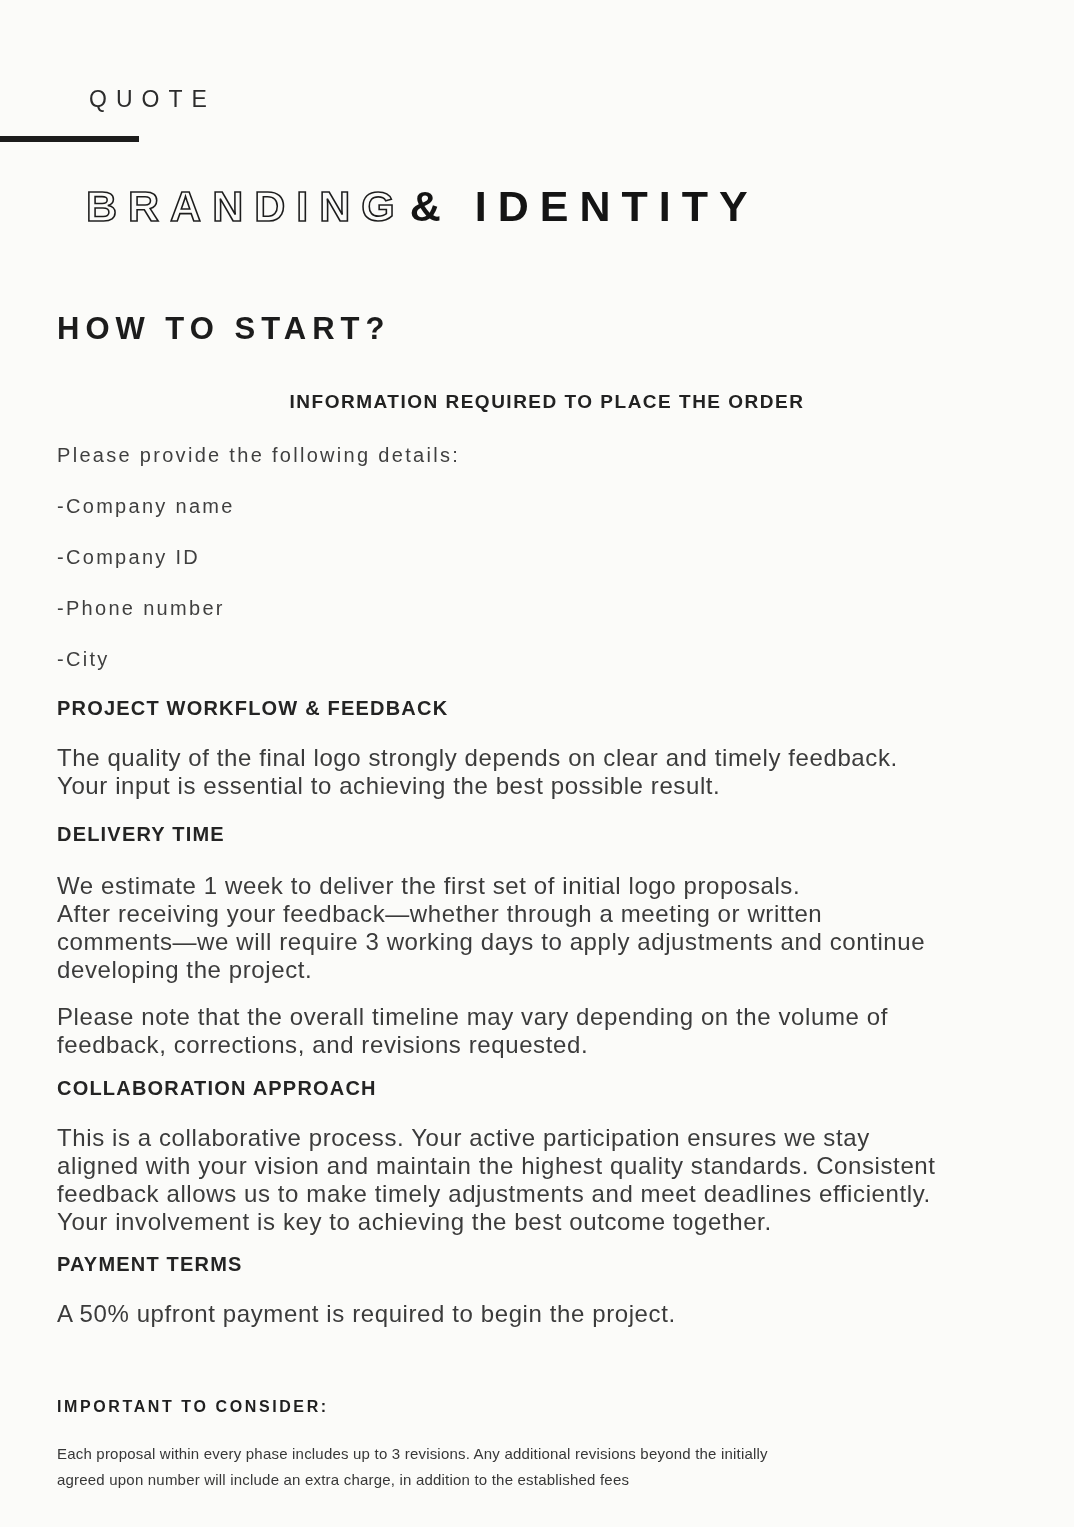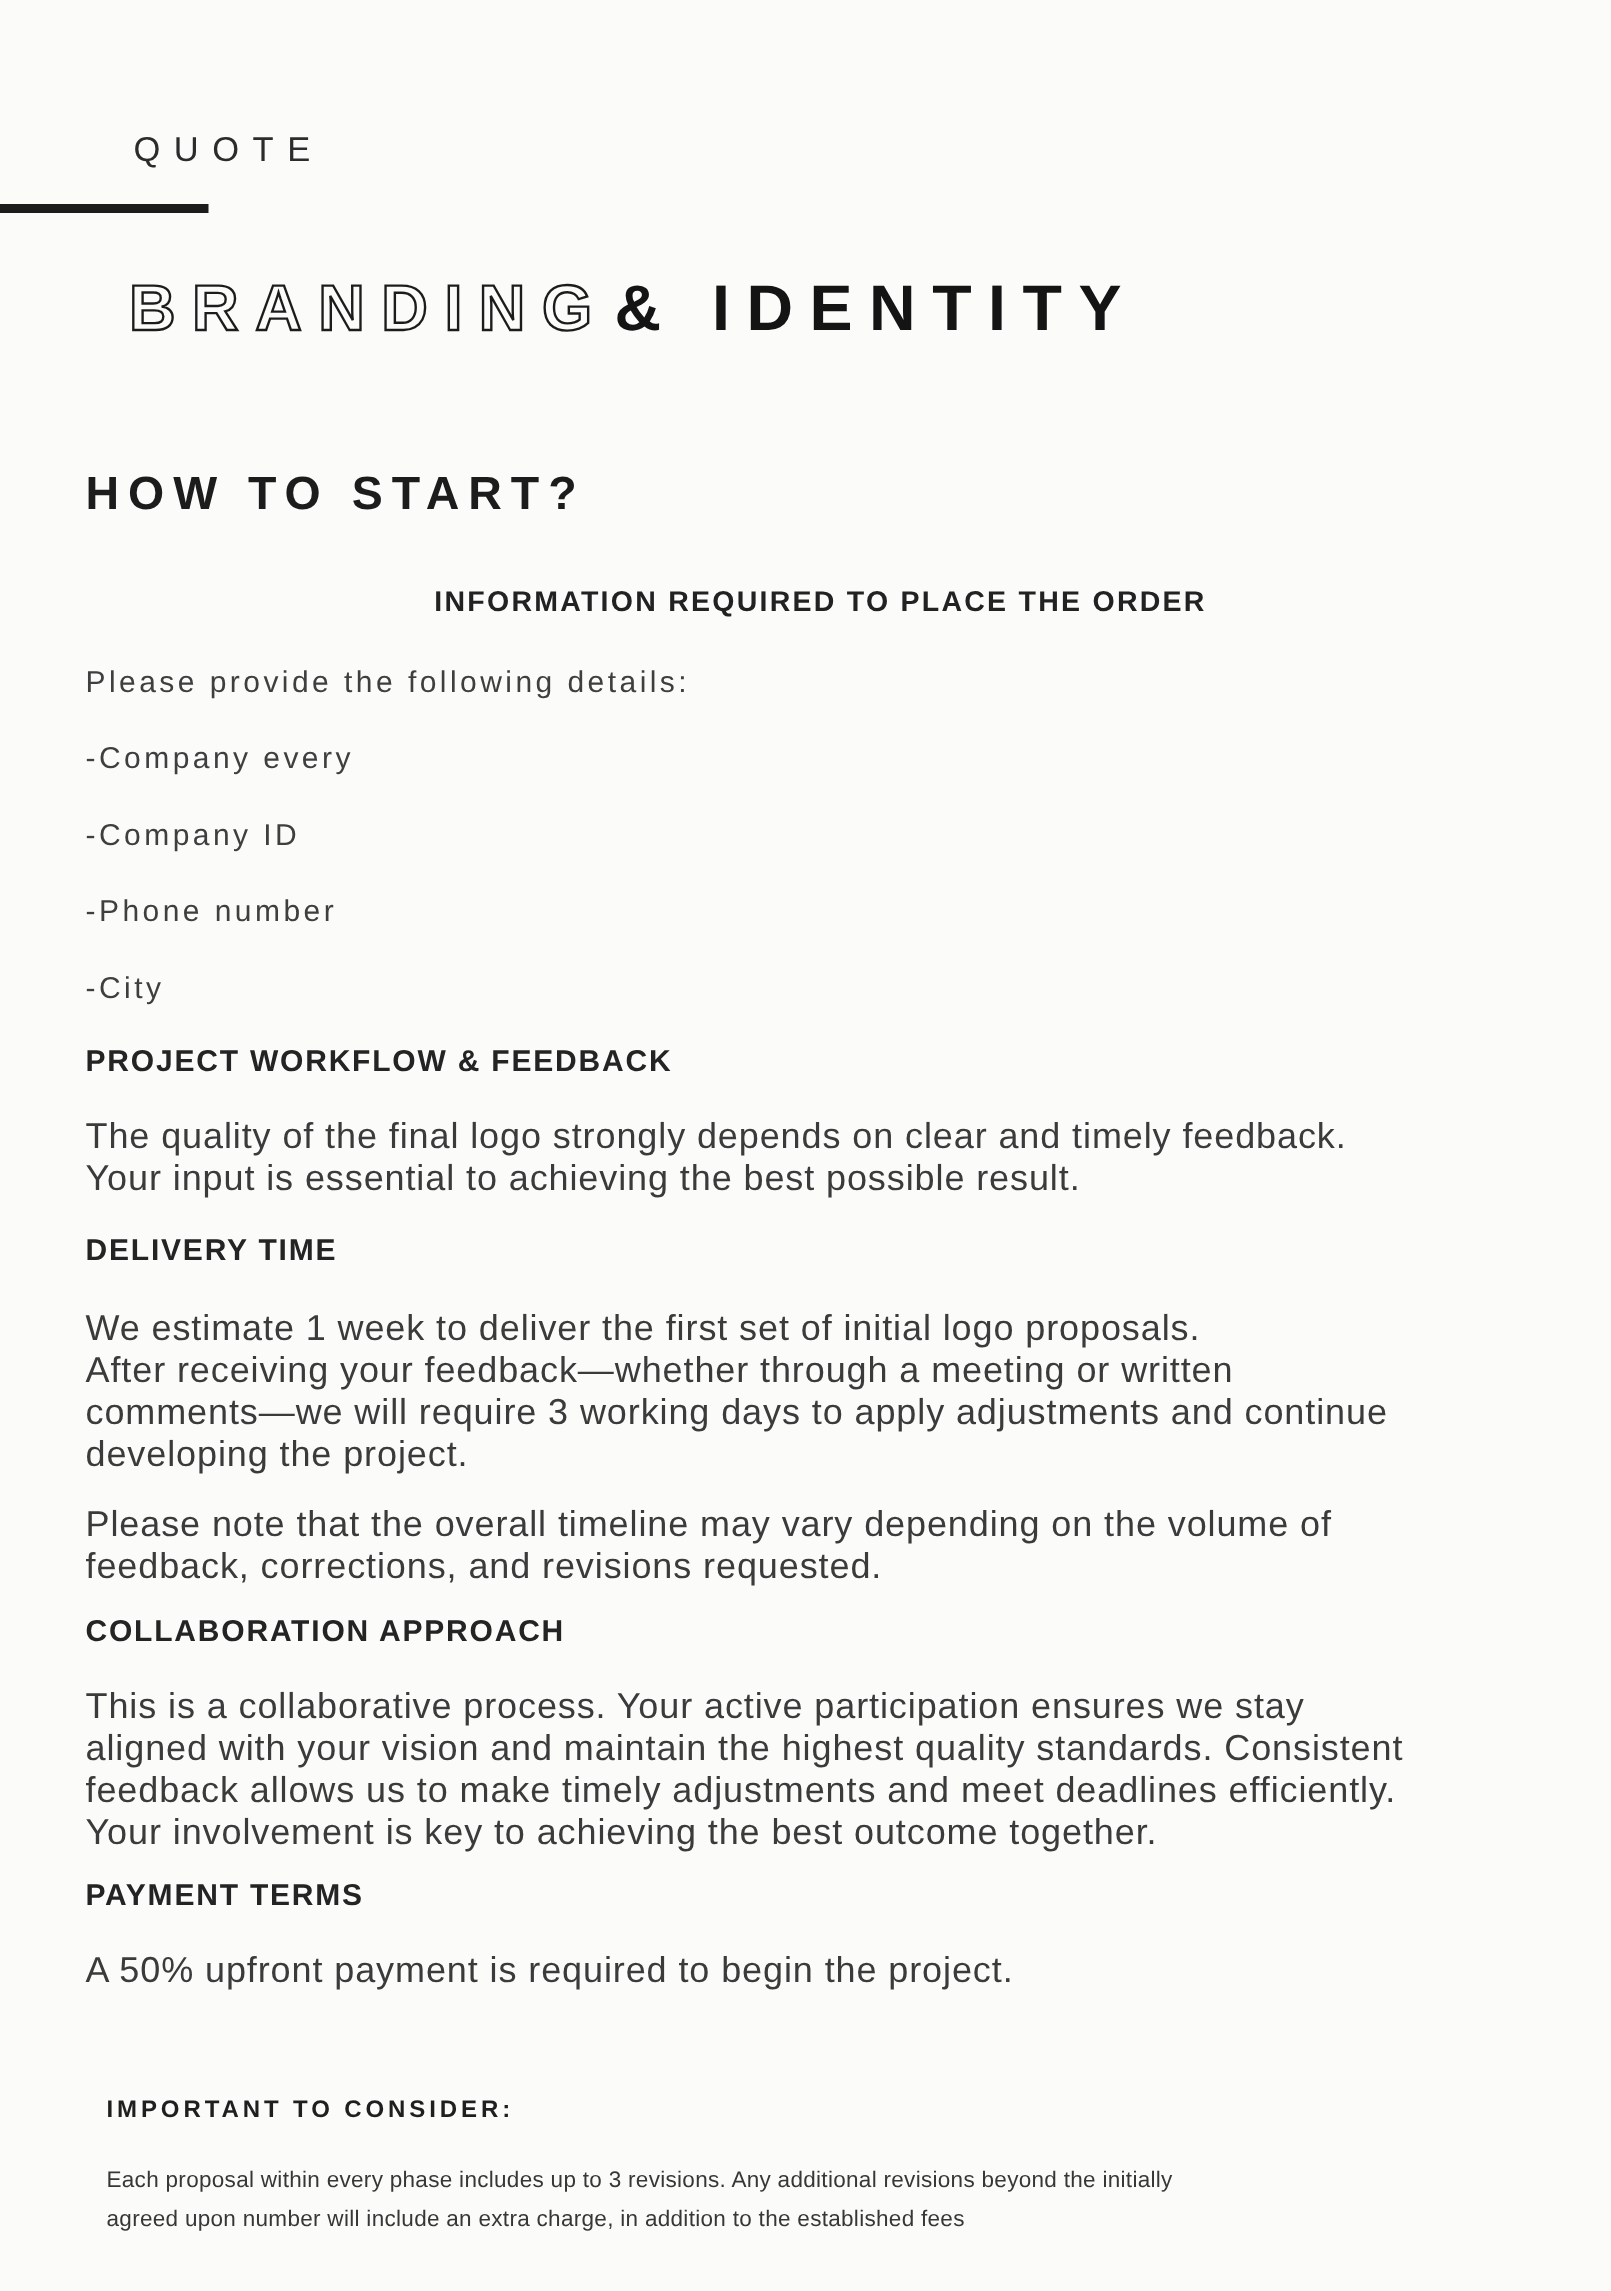--- a/index.html
+++ b/index.html
@@ -115,21 +115,21 @@
     white-space: pre-line;
   }
   .p-workflow  { margin-top: 25px; }
   .p-delivery1 { margin-top: 27px; }
   .p-delivery2 { margin-top: 19px; }
   .p-collab    { margin-top: 25px; }
   .p-payment   { margin-top: 25px; }
   
   .footer {
     position: absolute;
-    left: 71px;
+    left: 57px;
     top: 1398px;
     width: 980px;
   }
   .h-important {
     margin: 0;
     font-size: 16px;
     line-height: 18px;
     font-weight: 800;
     letter-spacing: 2.6px;
     color: #1f1f1f;
@@ -156,21 +156,21 @@
 
   <div class="main">
 
     <h2 class="h-start">HOW TO START?</h2>
 
     <h3 class="h-info">INFORMATION REQUIRED TO PLACE THE ORDER</h3>
 
     <p class="txt-geo">Please provide the following details:</p>
 
     <div>
-      <div class="detail-item">-Company every</div>
+      <div class="detail-item">-Company name</div>
       <div class="detail-item">-Company ID</div>
       <div class="detail-item">-Phone number</div>
       <div class="detail-item">-City</div>
     </div>
 
     <h3 class="h-sub h-workflow">PROJECT WORKFLOW &amp; FEEDBACK</h3>
 
     <p class="para p-workflow">The quality of the final logo strongly depends on clear and timely feedback.
 Your input is essential to achieving the best possible result.</p>
 

